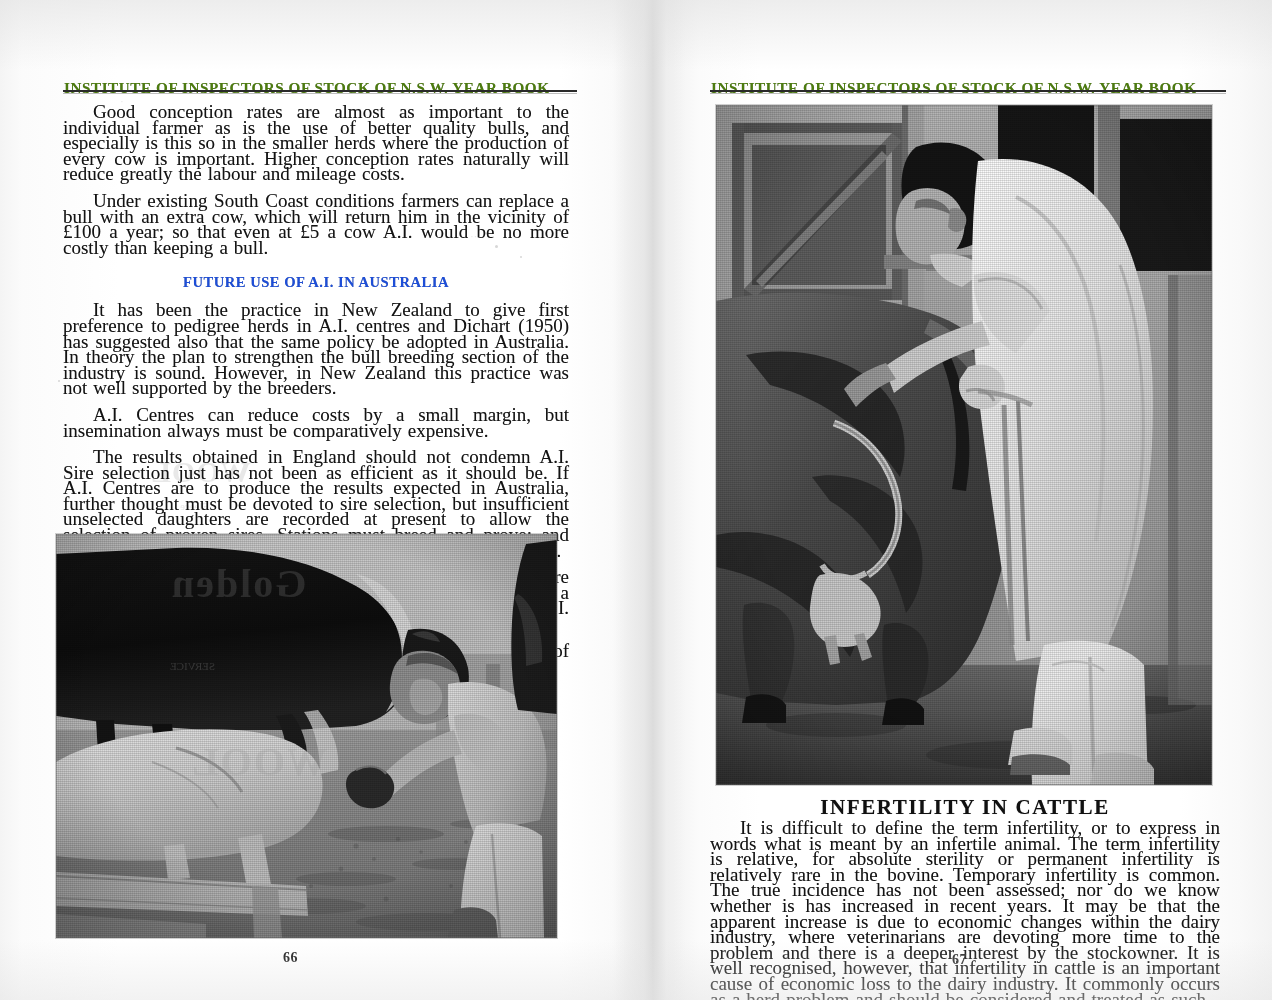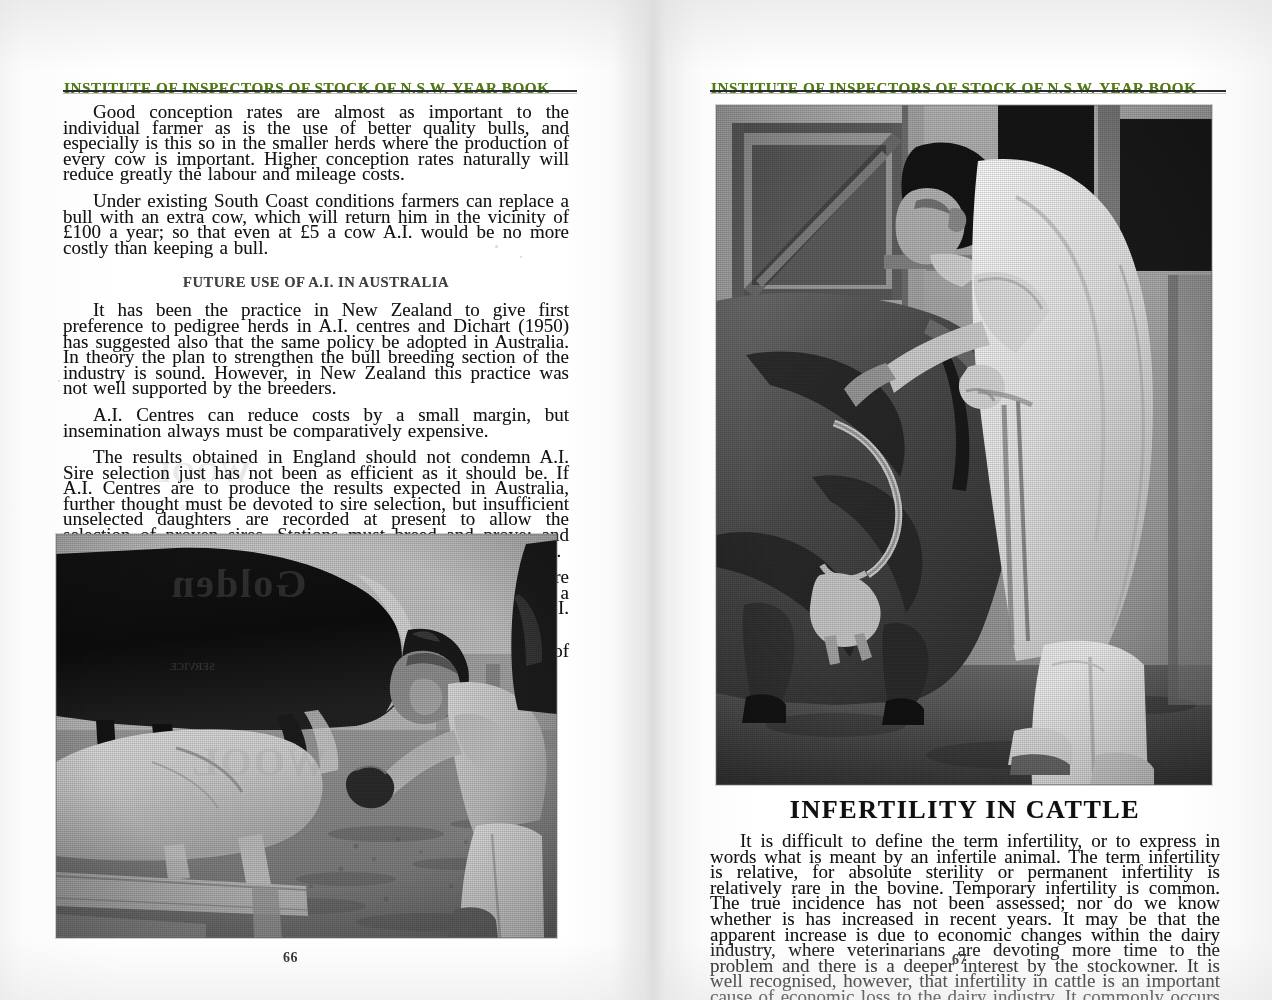--- a/index.html
+++ b/index.html
@@ -102,27 +102,27 @@
     text-shadow: 0 0 0.45px rgba(0,0,0,0.3);
   }
   p.body.tight { margin-bottom: 10px; }
 
   h2.section-head {
     margin: 19px 0 11px 0;
     font-size: 14.6px;
     font-weight: bold;
     text-align: center;
     letter-spacing: 0.5px;
-    color: #404040;
+    color: #1d4ed8;
     text-shadow: 0 0 0.5px rgba(0,0,0,0.35);
   }
 
   h2.article-head {
-    margin: 0 0 8px 0;
-    font-size: 26px;
+    margin: 0 0 0 0;
+    font-size: 21px;
     font-weight: bold;
     text-align: center;
     letter-spacing: 1.6px;
     color: #101010;
     text-shadow: 0 0 0.7px rgba(0,0,0,0.4);
   }
 
   .continued {
     margin: 1px 0 0 0;
     font-size: 13.4px;

